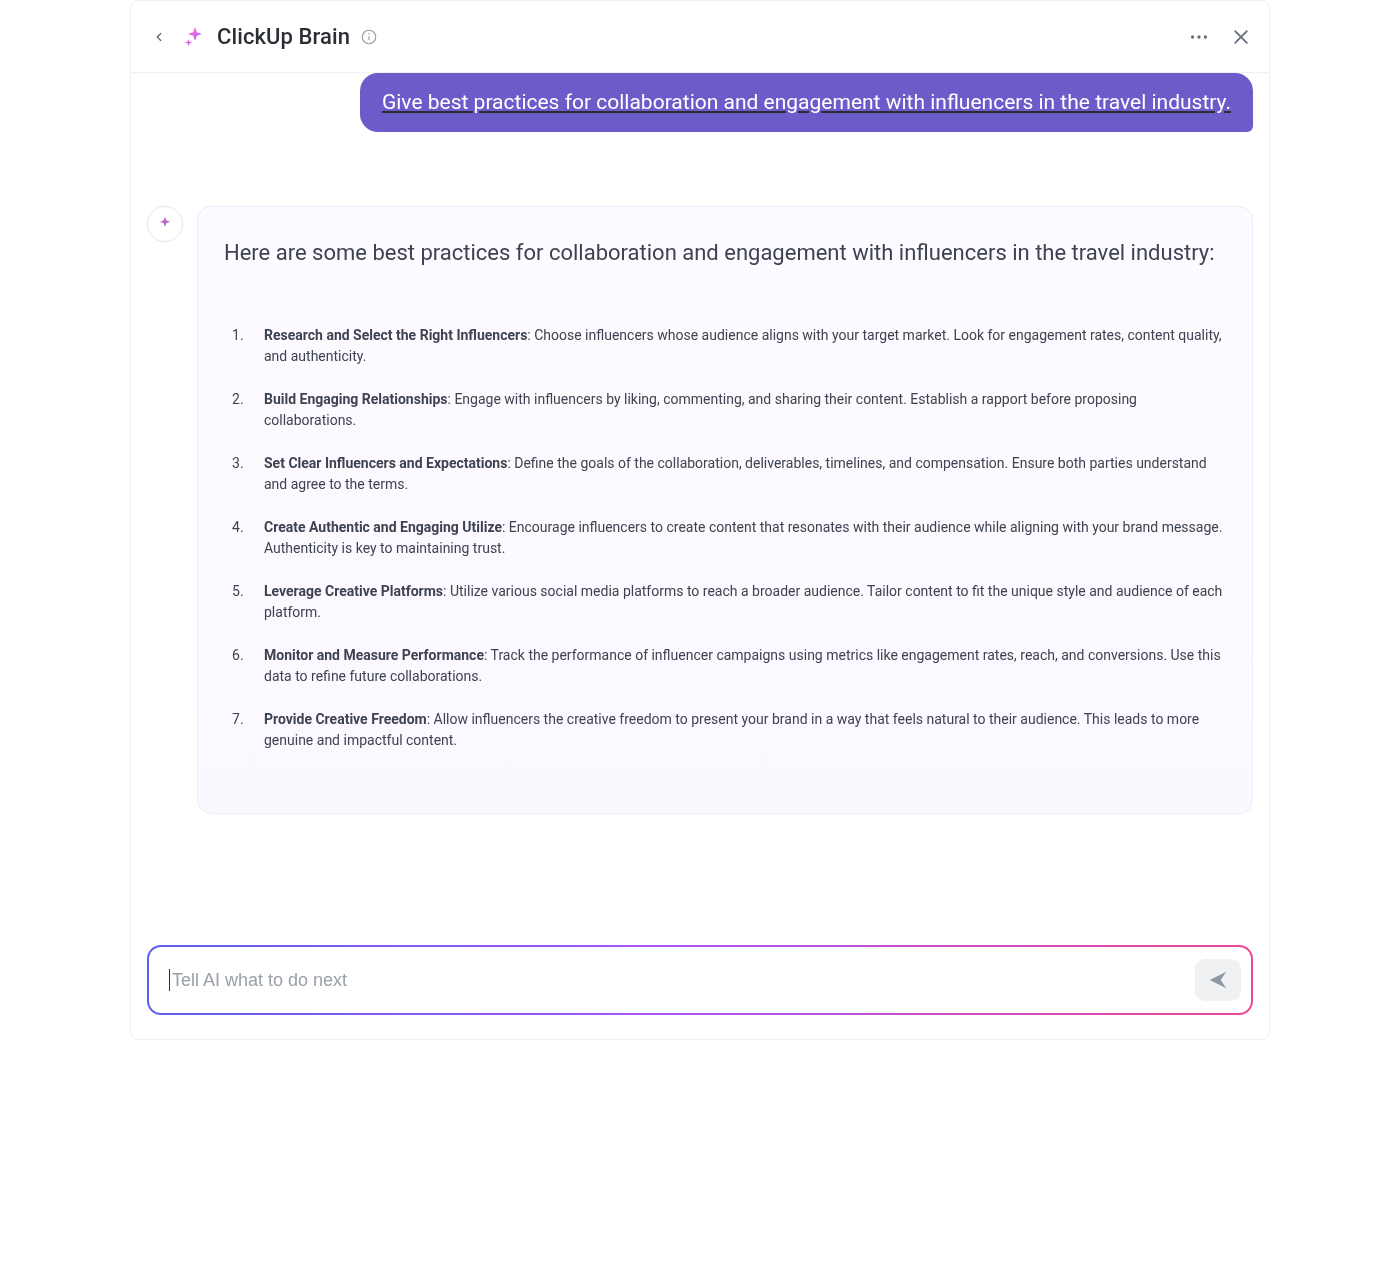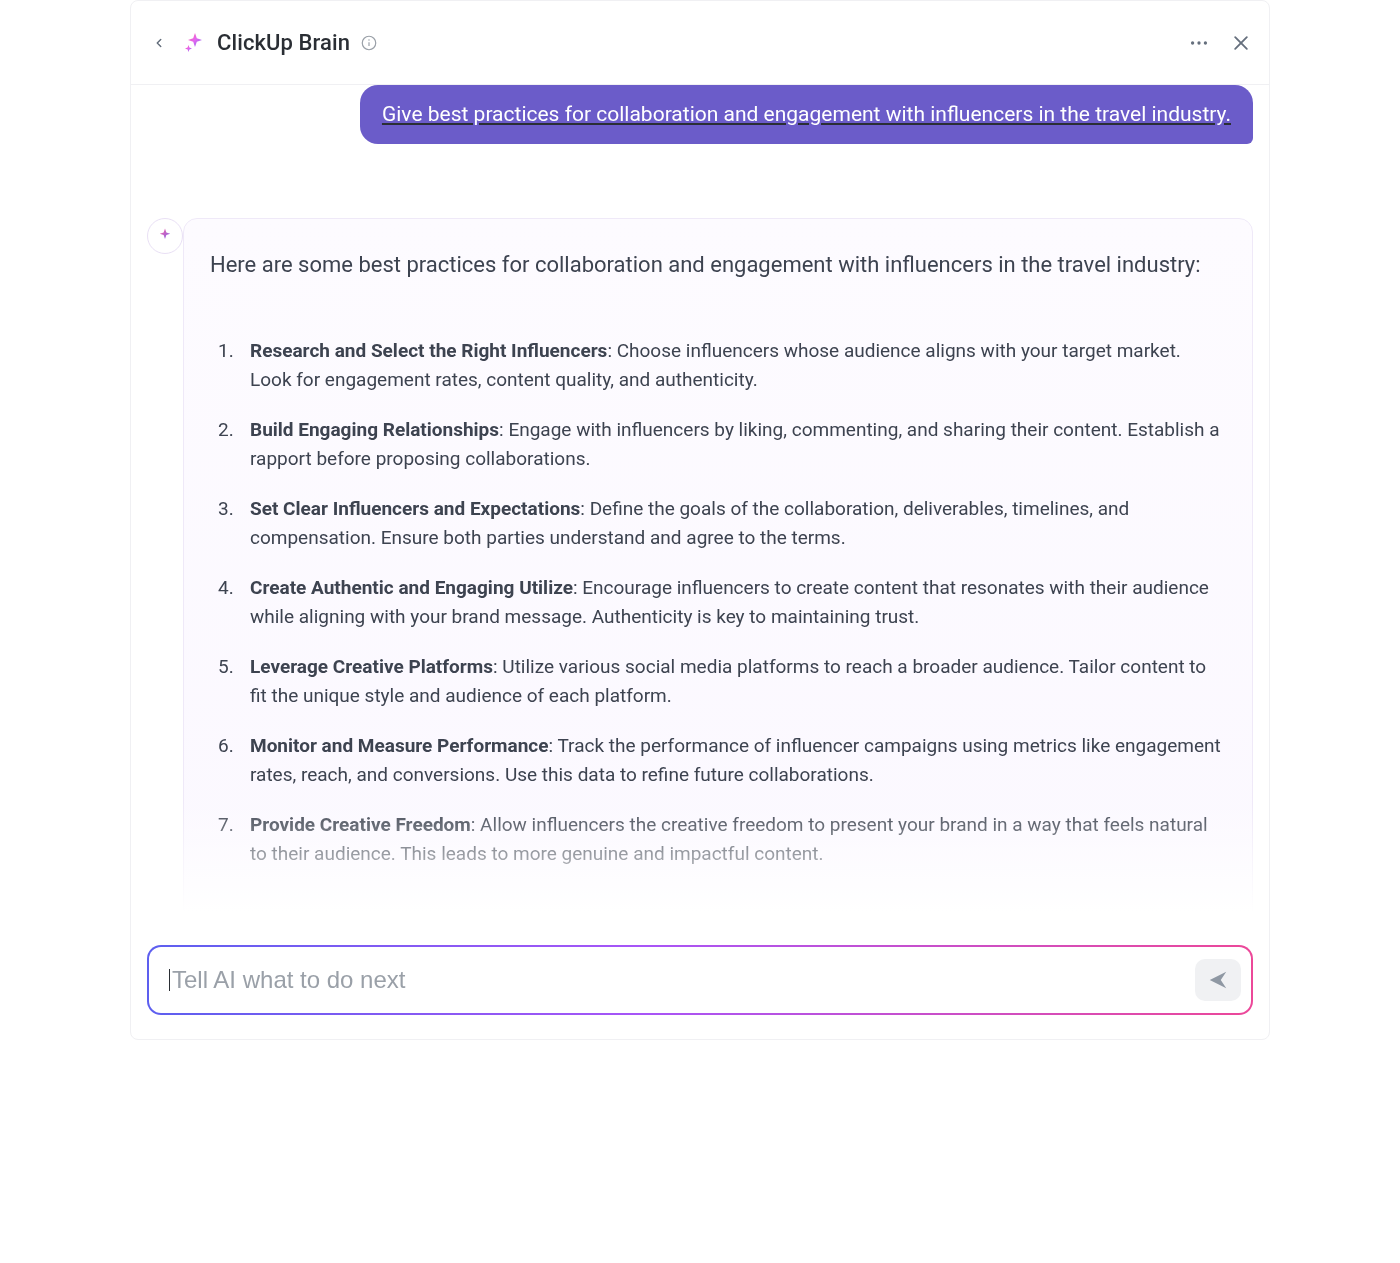--- a/index.html
+++ b/index.html
@@ -20,21 +20,21 @@
     border: 1px solid #f0f0f3;
     border-radius: 8px;
     position: relative;
     overflow: hidden;
     display: flex;
     flex-direction: column;
   }
   .header {
     display: flex;
     align-items: center;
-    height: 84px;
+    height: 72px;
     padding: 8px 16px;
     border-bottom: 1px solid #f0f0f3;
     gap: 12px;
   }
   .back-btn {
     width: 24px; height: 24px;
     display: flex; align-items: center; justify-content: center;
     color: #656f7d;
     cursor: pointer;
   }
@@ -84,21 +84,21 @@
     border-radius: 18px;
     border-bottom-right-radius: 6px;
     max-width: 960px;
     line-height: 1.3;
   }
   .ai-block {
     display: flex;
     align-items: flex-start;
     padding: 0 16px;
     margin-top: 74px;
-    gap: 0;
+    gap: 14px;
   }
   .ai-avatar {
     width: 36px; height: 36px;
     border-radius: 50%;
     border: 1px solid #e9e0f5;
     background: #fff;
     display: flex; align-items: center; justify-content: center;
     flex-shrink: 0;
   }
   .ai-avatar svg { width: 18px; height: 18px; }
@@ -114,21 +114,21 @@
     color: #3d4350;
     line-height: 1.45;
     margin-bottom: 56px;
   }
   ol.points {
     list-style: none;
     counter-reset: item;
   }
   ol.points li {
     counter-increment: item;
-    font-size: 19px;
+    font-size: 14px;
     line-height: 1.5;
     color: #3d4350;
     margin-bottom: 22px;
     padding-left: 40px;
     position: relative;
   }
   ol.points li::before {
     content: counter(item) ".";
     position: absolute;
     left: 8px;
@@ -156,21 +156,21 @@
     border-radius: 12px;
     display: flex;
     align-items: center;
     padding: 0 10px 0 20px;
     height: 66px;
   }
   .input-inner input {
     flex: 1;
     border: none;
     outline: none;
-    font-size: 24px;
+    font-size: 18px;
     color: #2a2e34;
     background: transparent;
   }
   .input-inner input::placeholder {
     color: #9aa0a8;
   }
   .send-btn {
     width: 46px; height: 42px;
     border-radius: 10px;
     background: #f0f1f3;

